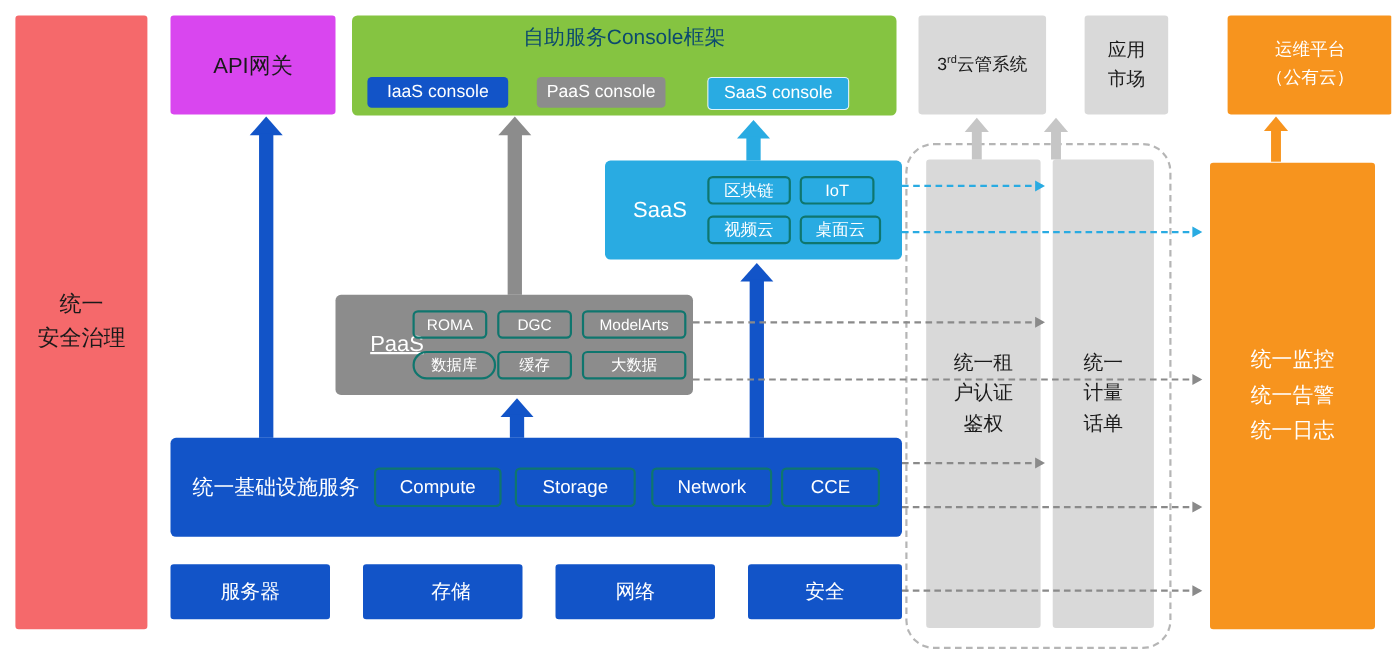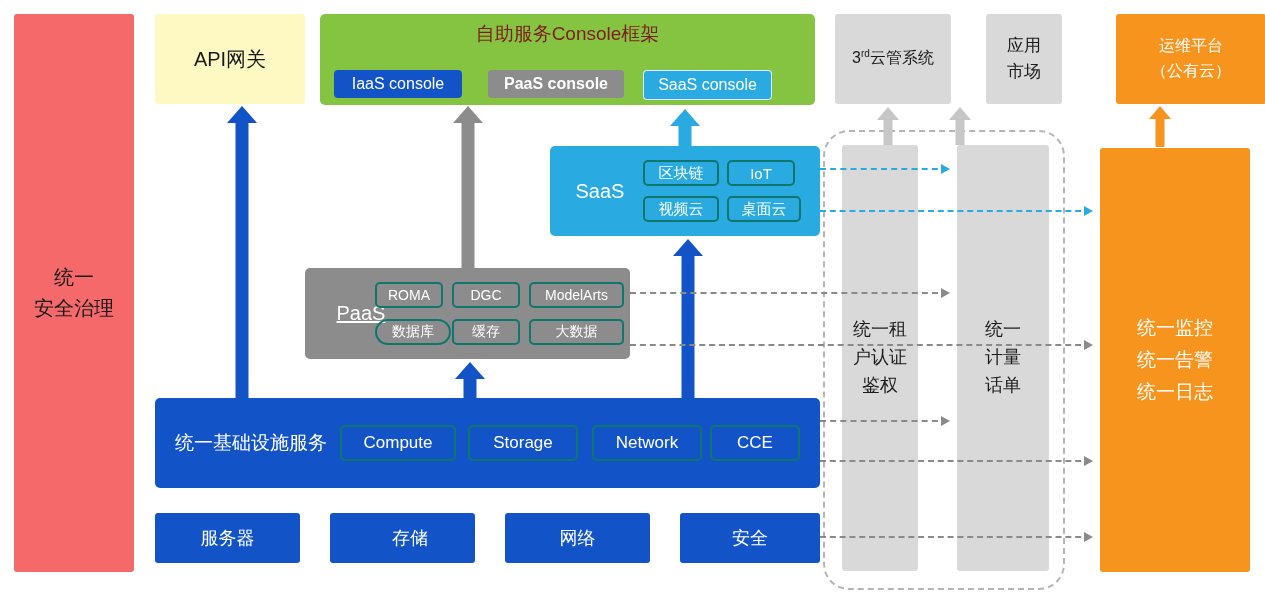--- a/index.html
+++ b/index.html
@@ -4,34 +4,34 @@
 <style>
   html,body { margin:0; padding:0; background:#ffffff; }
   body { font-family: "Liberation Sans", "DejaVu Sans", sans-serif; }
   .canvas { position:relative; width:1265px; height:605px; background:#ffffff; overflow:hidden; }
 
   .box { position:absolute; box-sizing:border-box; display:flex; align-items:center; justify-content:center;
          text-align:center; border-radius:3px; color:#1a1a1a; }
   .pre { white-space:pre-line; line-height:1.55; }
 
   .red        { background:#f5696b; }
-  .lightgreen { background:#fef9c3; }
+  .lightgreen { background:#d946ef; }
   .green      { background:#85c441; }
   .blue       { background:#1254c8; color:#fff; }
   .gray       { background:#8c8c8c; color:#fff; }
   .lightgray  { background:#d9d9d9; z-index:1; }
   .cyan       { background:#29abe2; color:#fff; }
   .orange     { background:#f7941e; color:#fff; }
 
   .panel { position:absolute; box-sizing:border-box; border-radius:5px; z-index:2; }
   .panel-label { position:absolute; top:0; height:100%; display:flex; align-items:center; justify-content:center; color:#fff; }
   .chip { position:absolute; box-sizing:border-box; border:2px solid #0f766e; border-radius:5px; color:#fff;
           display:flex; align-items:center; justify-content:center; white-space:nowrap; }
 
-  .console-title { position:absolute; top:7px; left:0; width:100%; text-align:center; font-size:19px; color:#7f1d1d; }
+  .console-title { position:absolute; top:7px; left:0; width:100%; text-align:center; font-size:19px; color:#0c4a6e; }
   .console-chip { position:absolute; top:56px; height:28px; width:128px; border-radius:4px; color:#fff;
                   display:flex; align-items:center; justify-content:center; font-size:16px; }
 
   .dashed-frame { position:absolute; box-sizing:border-box; border:2px dashed #b5b5b5; border-radius:26px; z-index:0; }
 
   .arrow-up { position:absolute; width:30px; z-index:5; }
   .arrow-up .head { position:absolute; top:0; left:50%; transform:translateX(-50%); width:0; height:0;
                     border-left:15px solid transparent; border-right:15px solid transparent; border-bottom:17px solid currentColor; }
   .arrow-up .shaft { position:absolute; top:15px; bottom:0; left:50%; transform:translateX(-50%); width:13px; background:currentColor; }
   .arrow-up.sm { width:22px; }
@@ -50,21 +50,21 @@
 <div class="canvas">
 
   <div class="box red pre" style="left:14px;top:14px;width:120px;height:558px;font-size:20px;">统一
 安全治理</div>
 
   <div class="box lightgreen" style="left:155px;top:14px;width:150px;height:90px;font-size:20px;">API网关</div>
 
   <div class="panel green" style="left:320px;top:14px;width:495px;height:91px;background:#85c441;">
     <div class="console-title">自助服务Console框架</div>
     <div class="console-chip" style="left:14px;background:#1254c8;">IaaS console</div>
-    <div class="console-chip" style="left:168px;width:136px;background:#8c8c8c;font-weight:bold;">PaaS console</div>
+    <div class="console-chip" style="left:168px;width:117px;background:#8c8c8c;">PaaS console</div>
     <div class="console-chip" style="left:323px;width:127px;background:#29abe2;border:1px solid rgba(255,255,255,0.85);">SaaS console</div>
   </div>
 
   <div class="box lightgray" style="left:835px;top:14px;width:116px;height:90px;font-size:16px;">
     <span><span>3</span><sup>rd</sup><span>云管系统</span></span>
   </div>
 
   <div class="box lightgray pre" style="left:986px;top:14px;width:76px;height:90px;font-size:17px;">应用
 市场</div>
 
@@ -97,21 +97,21 @@
     <div class="chip" style="left:555px;top:27px;width:90px;height:36px;font-size:17px;">CCE</div>
   </div>
 
   <div class="box blue" style="left:155px;top:513px;width:145px;height:50px;font-size:18px;">服务器</div>
   <div class="box blue" style="left:330px;top:513px;width:145px;height:50px;font-size:18px;padding-left:15px;">存储</div>
   <div class="box blue" style="left:505px;top:513px;width:145px;height:50px;font-size:18px;">网络</div>
   <div class="box blue" style="left:680px;top:513px;width:140px;height:50px;font-size:18px;">安全</div>
 
   <div class="dashed-frame" style="left:823px;top:130px;width:242px;height:460px;"></div>
 
-  <div class="box lightgray pre" style="left:842px;top:145px;width:76px;height:426px;font-size:18px;">统一租
+  <div class="box lightgray pre" style="left:842px;top:145px;width:104px;height:426px;font-size:18px;">统一租
 户认证
 鉴权</div>
   <div class="box lightgray pre" style="left:957px;top:145px;width:92px;height:426px;font-size:18px;">统一
 计量
 话单</div>
 
   <div class="box orange pre" style="left:1100px;top:148px;width:150px;height:424px;font-size:19px;line-height:1.7;">统一监控
 统一告警
 统一日志</div>
 

